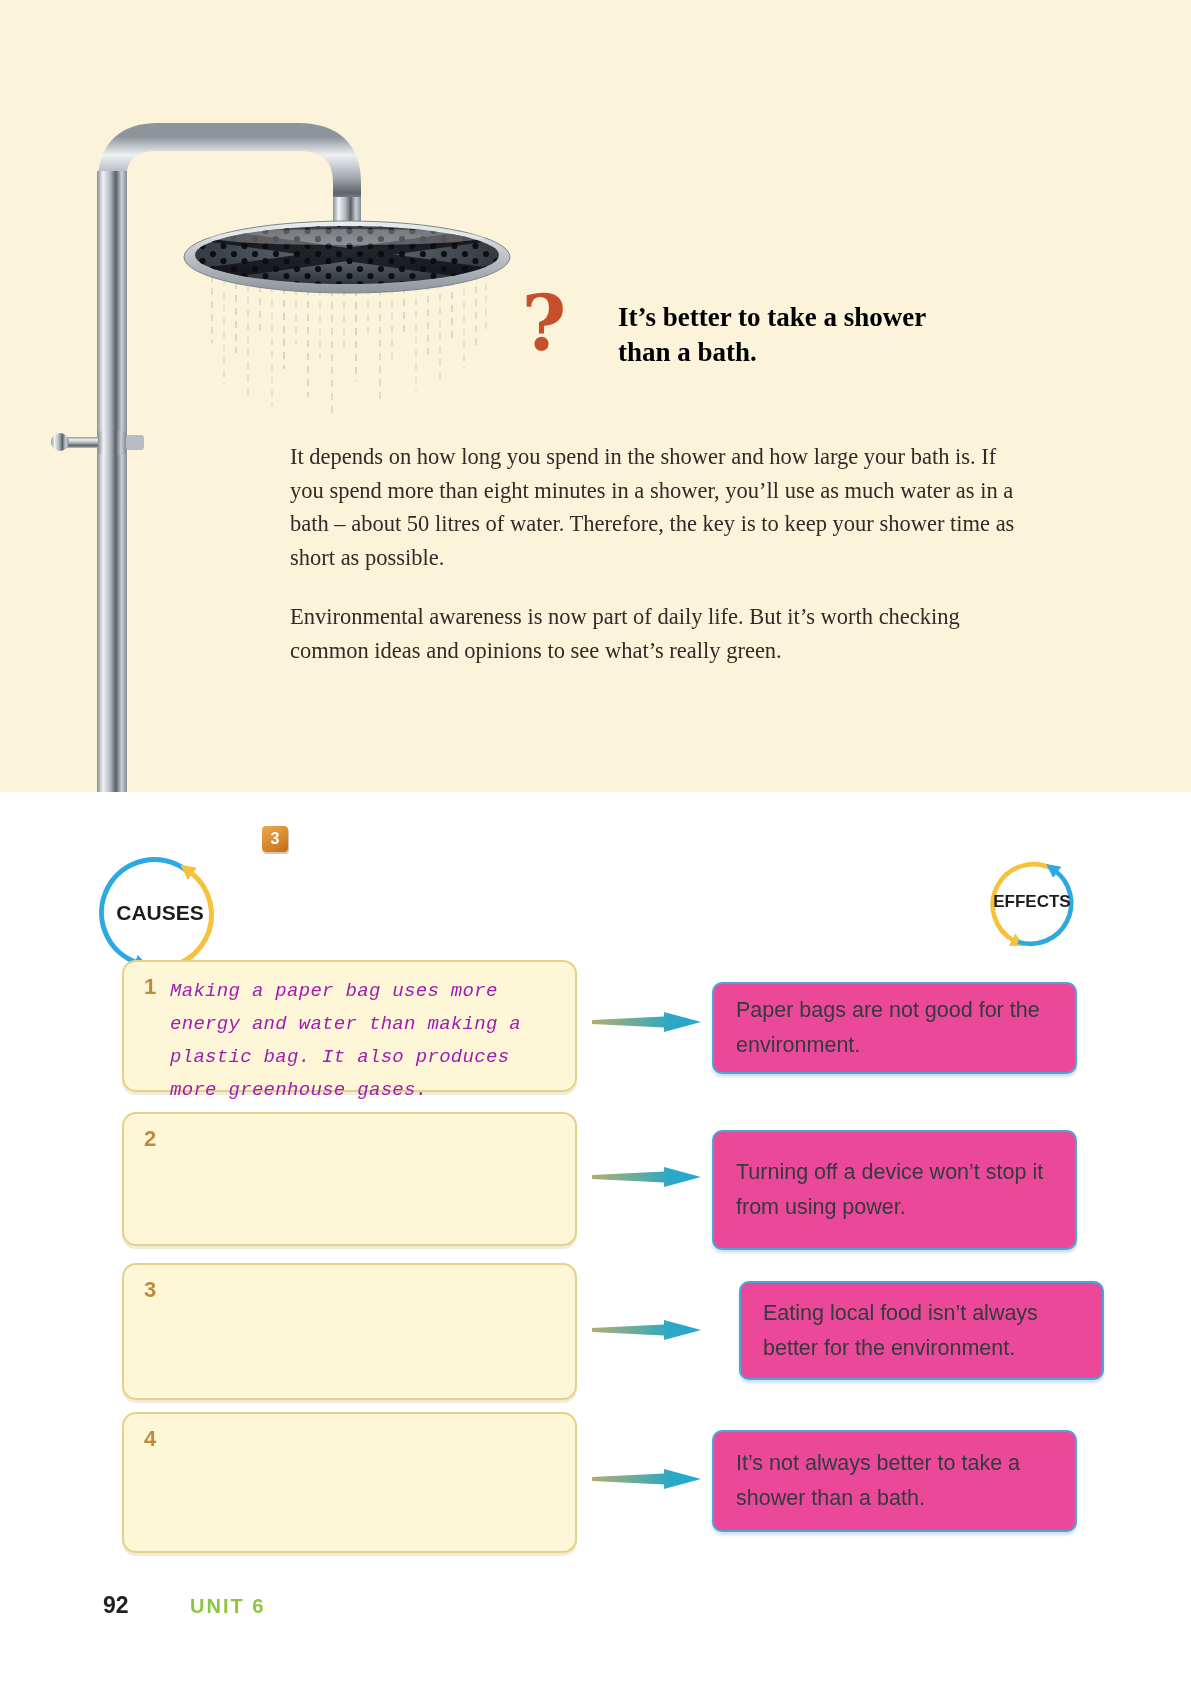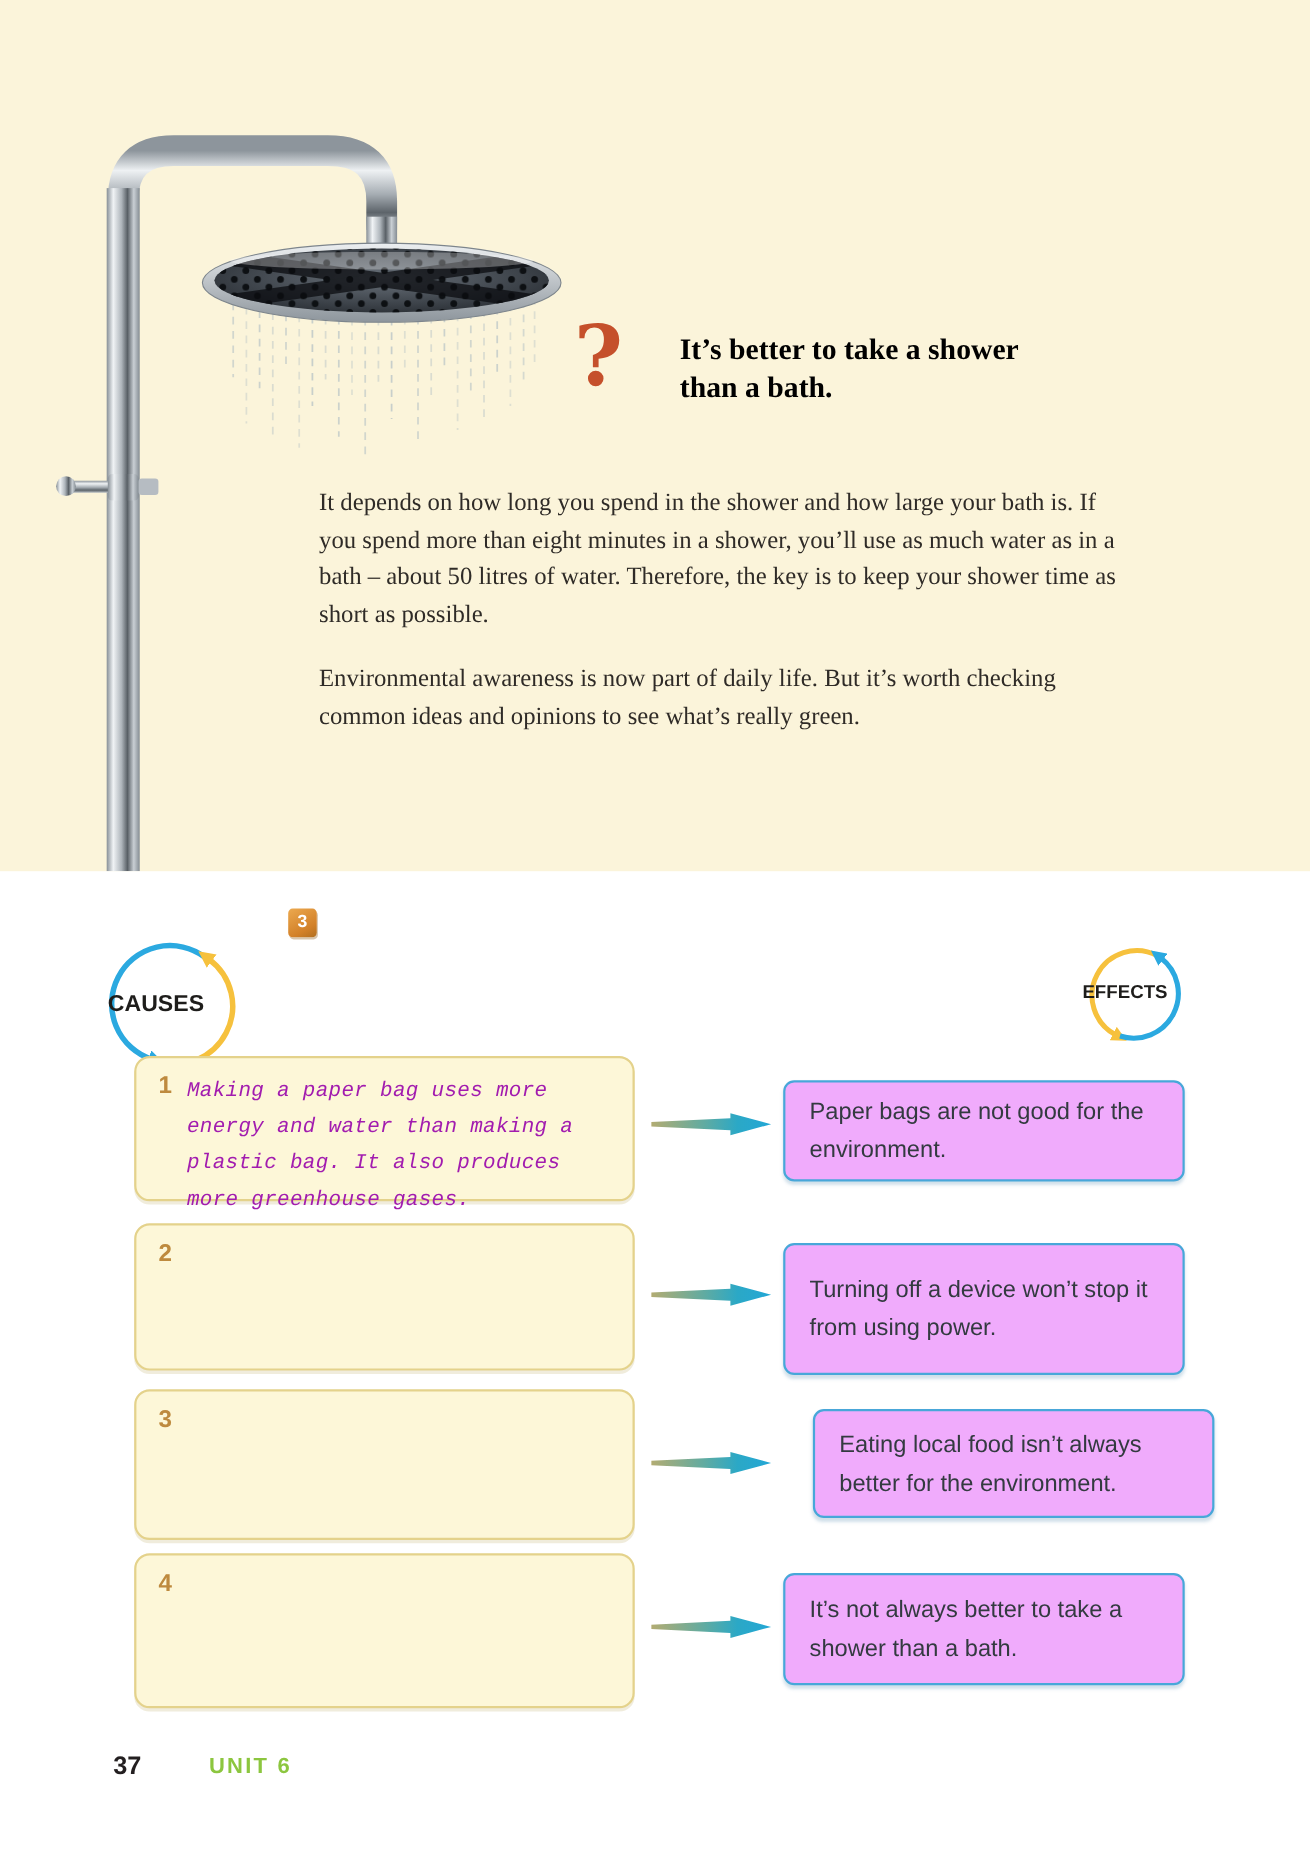--- a/index.html
+++ b/index.html
@@ -24,37 +24,37 @@
          color:#ffffff;font-weight:bold;font-size:16px;line-height:26px;text-align:center;
          box-shadow:1px 2px 0 rgba(140,90,20,.35);}
   .ex-instruction{position:absolute;left:298px;top:822px;width:612px;margin:0;
          font-size:22.5px;line-height:38px;font-weight:bold;color:#3A3733;}
   
   .cycle{position:absolute;}
   .cycle.causes{left:98px;top:853px;width:124px;height:124px;}
   .cycle.effects{left:984px;top:856px;width:96px;height:96px;}
   .cycle svg{position:absolute;left:0;top:0;width:100%;height:100%;}
   .cycle .lbl{position:absolute;left:0;right:0;top:50%;transform:translateY(-58%);
-         text-align:left;font-weight:bold;color:#1E1D1B;}
+         text-align:center;font-weight:bold;color:#1E1D1B;}
   .cycle.causes .lbl{font-size:21px;}
   .cycle.effects .lbl{font-size:17px;}
   
   .cause-box{position:absolute;left:122px;width:455px;box-sizing:border-box;
          background:#FDF7D8;border:2px solid #E4D28B;border-radius:14px;
          box-shadow:0 3px 0 rgba(170,150,60,.18);}
   .cause-box .num{position:absolute;left:20px;top:12px;font-size:22px;font-weight:bold;color:#BE8A3E;}
   .cause-box .hand{margin:13px 14px 0 46px;width:372px;
          font-family:Liberation Mono, monospace;font-style:italic;font-size:19px;
          line-height:33px;color:#a21caf;letter-spacing:.3px;}
   .cb1{top:960px;height:132px;}
   .cb2{top:1112px;height:134px;}
   .cb3{top:1263px;height:137px;}
   .cb4{top:1412px;height:141px;}
   .effect-box{position:absolute;left:712px;width:365px;box-sizing:border-box;
-         background:#f0abfc;border:2px solid #48A7D9;border-radius:10px;
+         background:#ec4899;border:2px solid #48A7D9;border-radius:10px;
          display:flex;align-items:center;padding:6px 14px 6px 22px;
          font-size:21.5px;line-height:35px;color:#333A40;
          box-shadow:0 3px 3px rgba(70,130,170,.25);}
   .eb1{top:982px;height:92px;}
   .eb2{top:1130px;height:120px;}
   .eb3{top:1281px;height:99px;margin-left:27px;}
   .eb4{top:1430px;height:102px;}
   .arrow{position:absolute;left:592px;width:112px;height:26px;}
   .ar1{top:1009px;} .ar2{top:1164px;} .ar3{top:1317px;} .ar4{top:1466px;}
   
@@ -237,16 +237,16 @@
     <span class="num">4</span>
     <div class="hand"></div>
   </div>
   <svg class="arrow ar4" viewBox="0 0 112 26">
     <polygon points="0,11 72,7.5 72,3 109,13 72,23 72,18.5 0,15" fill="url(#arrowGrad)"></polygon>
   </svg>
   <div class="effect-box eb4">
     <span>It’s not always better to take a shower than a bath.</span>
   </div>
 
-  <div class="pagenum">37</div>
+  <div class="pagenum">92</div>
   <div class="unitlbl">UNIT 6</div>
 
 </div>
 
 </body></html>

